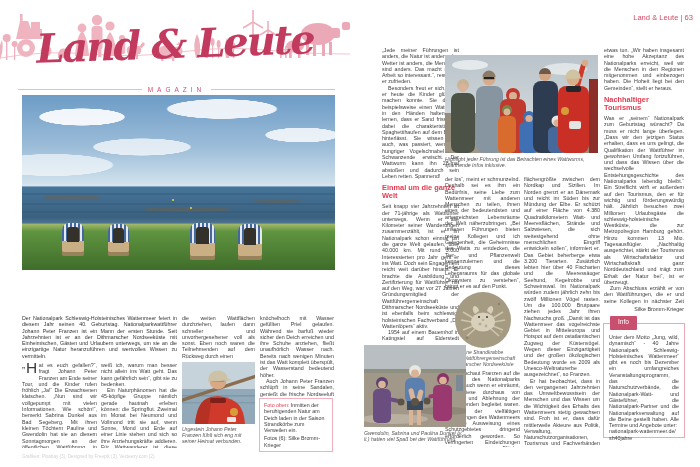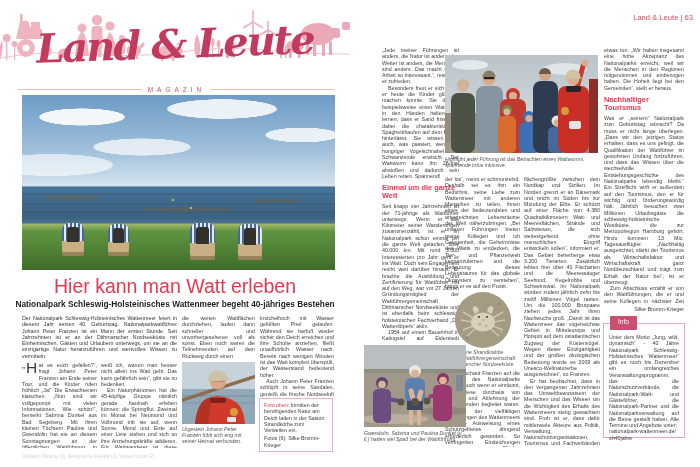--- a/index.html
+++ b/index.html
@@ -195,22 +195,20 @@
     <div class="korb" style="left:168px;top:128px;width:25px;height:37px;">
         <div class="hood"></div>
         <div class="open"></div>
       </div>
     <div class="korb" style="left:216px;top:129px;width:24px;height:36px;">
         <div class="hood"></div>
         <div class="open"></div>
       </div>
   </div>
 
-  <div id="headline">Hier kann man Watt erleben</div>
-  <div id="subtitle">Nationalpark Schleswig-Holsteinisches Wattenmeer begeht 40-jähriges Bestehen</div>
 
   <div id="lead" class="bodytext">Der Nationalpark Schleswig-Holsteinisches Wattenmeer feiert in diesem Jahr seinen 40. Geburtstag. Nationalparkwattführer Johann Peter Franzen ist ein Mann der ersten Stunde. Seit Jahrzehnten ist er an der Dithmarscher Nordseeküste mit Einheimischen, Gästen und Urlaubern unterwegs, um sie an die einzigartige Natur heranzuführen und wertvolles Wissen zu vermitteln.</div>
 
   <div id="lcol1" class="bodytext">
     <span class="bigquote">„</span><span class="dropcap">H</span><span>at es euch gefallen?“, fragt Johann Peter Franzen am Ende seiner Tour, und die Kinder rufen fröhlich „Ja!“ Die Erwachsenen klatschen. „Nun sind wir vollgepumpt mit vielen Informationen. Wie schön!“, bemerkt Sabrina Dunkel aus Bad Segeberg. Mit ihren kleinen Töchtern Pauline und Gwendolin hat sie an diesem Sonntagmorgen an der öffentlichen Wattführung in Westerdeichstrich bei Büsum teilgenommen. „Jetzt</span>
   </div>
 
   <div id="lcol2" class="bodytext">
     <p class="para">weiß ich, warum man besser nicht allein ins Watt geht. Das kann gefährlich sein“, gibt sie zu bedenken.</p>
     <p class="para indent">Ein Naturphänomen hat die 45-köpfige Gruppe nämlich gerade hautnah erleben können: die Springflut. Zweimal im Monat bei Neumond und Vollmond tritt sie auf, wenn Sonne, Mond und Erde auf einer Linie stehen und sich so ihre Anziehungskräfte addieren. Für Wattwanderer ist diese Konstellation tückisch. Die Priele, die</p>

